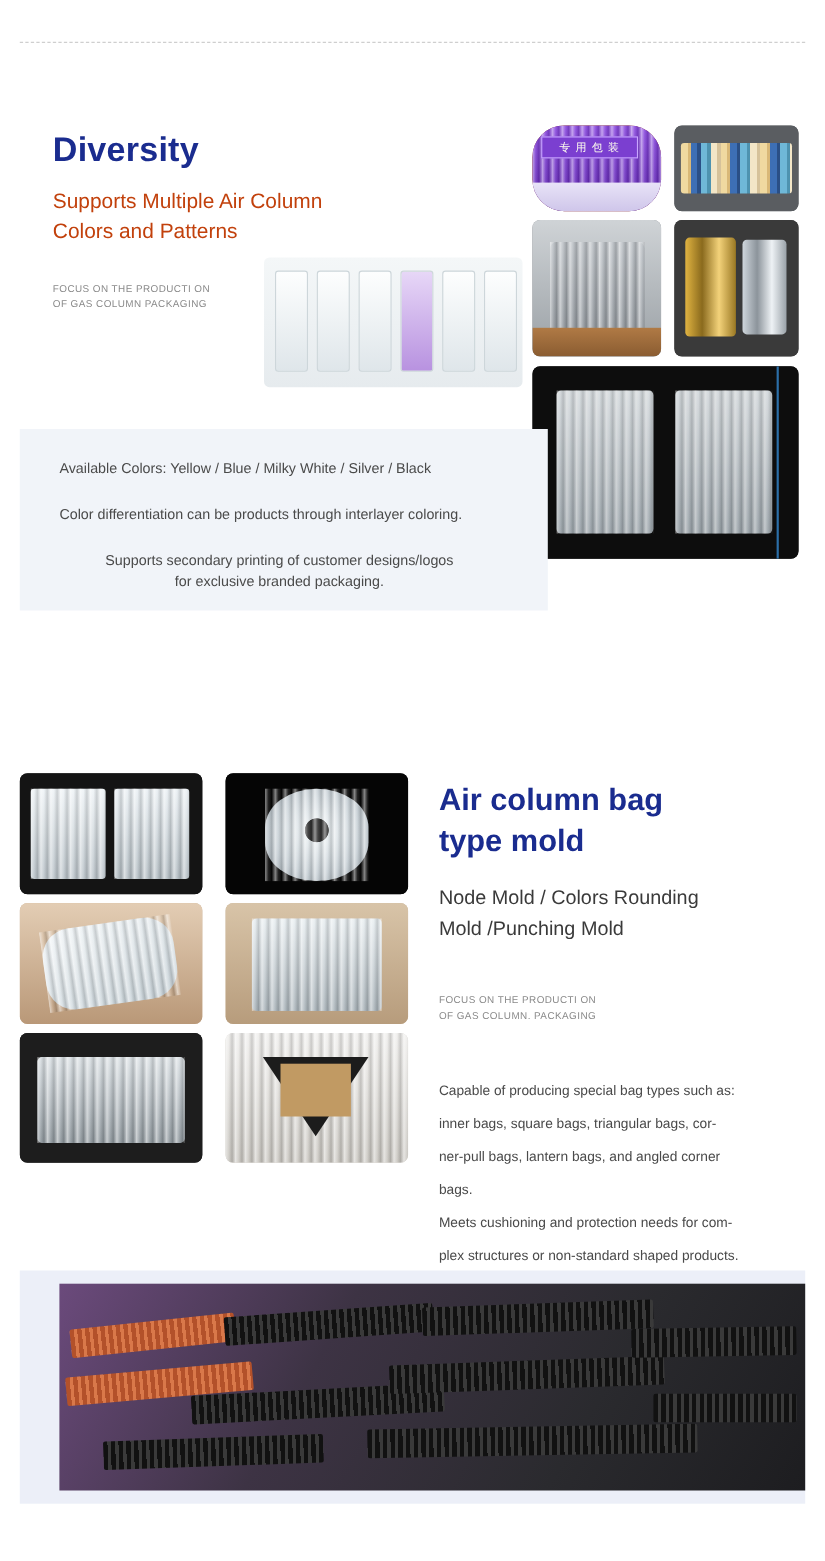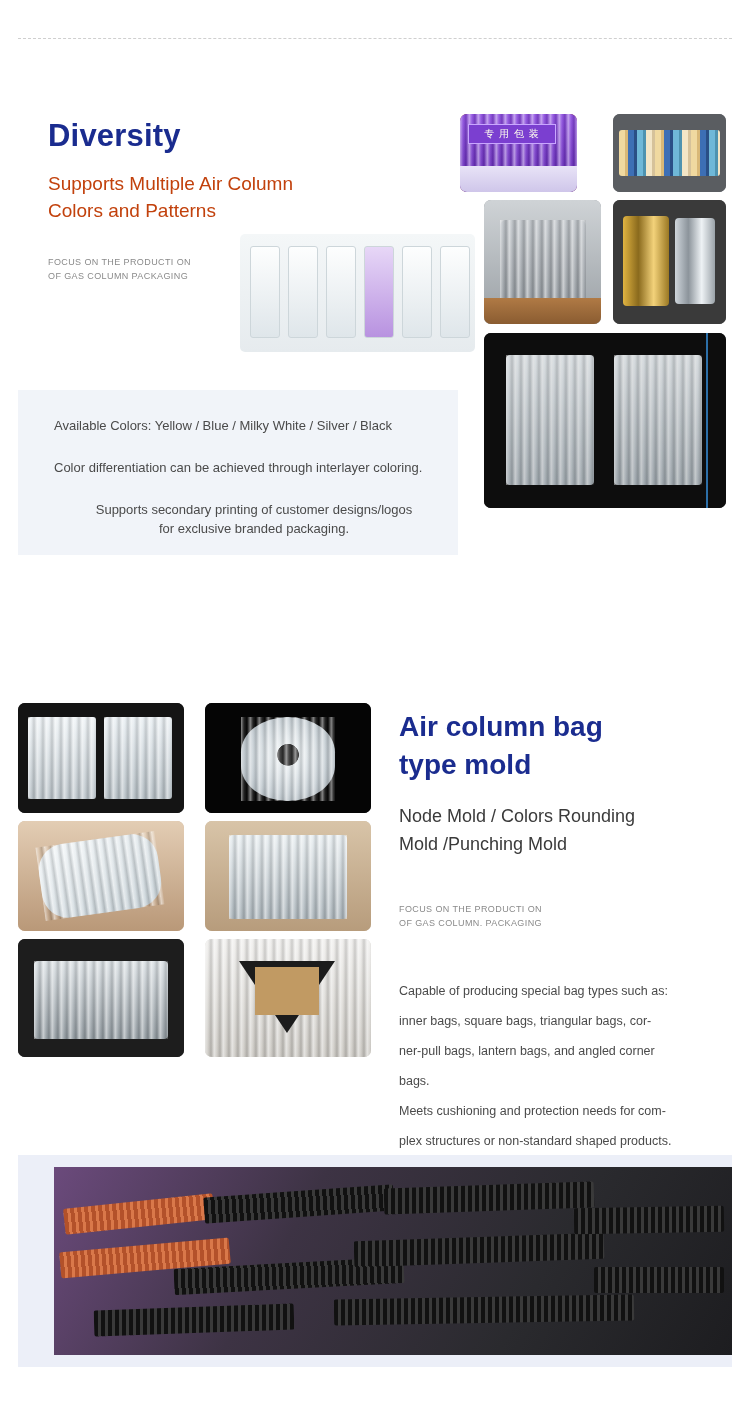--- a/index.html
+++ b/index.html
@@ -46,21 +46,21 @@
     position: absolute; inset: 0;
     background-image: repeating-linear-gradient(
       90deg,
       rgba(255,255,255,0.55) 0px,
       rgba(255,255,255,0.12) 3px,
       rgba(0,0,0,0.14) 6px,
       rgba(255,255,255,0.45) 9px);
   }
 
   
-  #img-purple   { left:460px; top:14px;  width:117px; height:78px; background:#7f1d1d; }
+  #img-purple   { left:484px; top:14px;  width:117px; height:78px; background:#7f1d1d;border-radius:29px; }
   #img-purple .base { position:absolute; inset:0;
       background: linear-gradient(180deg,#8a48e0 0%, #5a1fae 100%); }
   #img-purple .tag { position:absolute; left:8px; top:10px; width:88px; height:20px;
       background:#7b3fd0; border:1px solid #c9a6ff; color:#ffe; font-size:10px;
       display:flex; align-items:center; justify-content:center; letter-spacing:1px;}
   #img-purple .strip { position:absolute; left:0; bottom:0; width:100%; height:26px;
       background: linear-gradient(180deg,#e8e3f7,#cfc6ea); }
 
   #img-colorbars{ left:613px; top:14px;  width:113px; height:78px; background:#55585c; }
   #img-colorbars .base { position:absolute; inset:0; background:#5a5d61; }
@@ -99,21 +99,21 @@
   #img-products .bagrow { position:absolute; left:4px; top:8px; right:4px; height:118px;
       background:linear-gradient(180deg,#f4f7f8,#e6ebee); border-radius:5px;}
   #img-products .bag { position:absolute; top:12px; width:30px; height:92px;
       background:linear-gradient(180deg,#fdfefe,#dfe6ea); border:1px solid #cdd6da; border-radius:3px;}
   #img-products .bag.b1{left:10px;} #img-products .bag.b2{left:48px;}
   #img-products .bag.b3{left:86px;} #img-products .bag.b4{left:124px; background:linear-gradient(180deg,#e7d7f7,#b892e0);}
   #img-products .bag.b5{left:162px;} #img-products .bag.b6{left:200px;}
 
   
   .s1-panel {
-    position: absolute; left: 18px; top: 290px; width: 440px; height: 165px;
+    position: absolute; left: 18px; top: 290px; width: 480px; height: 165px;
     background: #f1f4f9;
   }
   .s1-panel p {
     font-size: 13px; color: #4a4a4a; line-height: 19px;
   }
   .s1-line1 { position:absolute; left:36px; top:26px; }
   .s1-line2 { position:absolute; left:36px; top:68px; }
   .s1-line3 { position:absolute; left:36px; top:110px; width:400px; }
 
   
@@ -247,21 +247,21 @@
         <div class="bag b2"></div>
         <div class="bag b3"></div>
       <div class="bag b4"></div>
         <div class="bag b5"></div>
         <div class="bag b6"></div>
     </div>
   </div>
 
   <div class="s1-panel">
     <p class="s1-line1">Available Colors: Yellow / Blue / Milky White / Silver / Black</p>
-    <p class="s1-line2">Color differentiation can be achieved through interlayer coloring.</p>
+    <p class="s1-line2">Color differentiation can be products through interlayer coloring.</p>
     <p class="s1-line3" style="white-space:pre-line;text-align:center;">Supports secondary printing of customer designs/logos
 for exclusive branded packaging.</p>
   </div>
 </section>
 
 <section class="sec2">
 
   <h2 class="s2-title" style="white-space:pre-line;">Air column bag
 type mold</h2>
 

